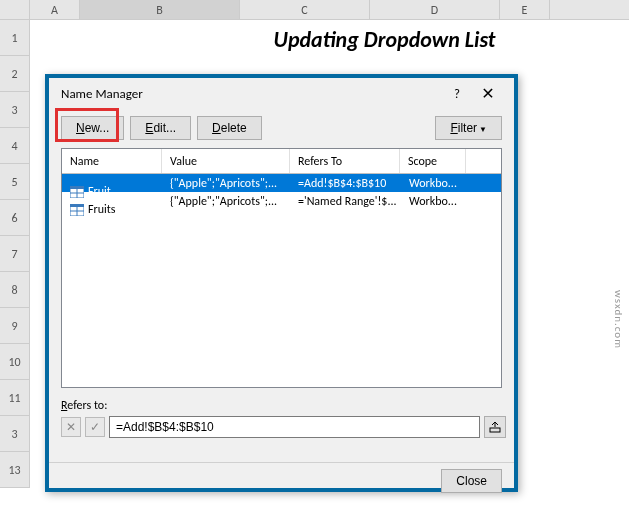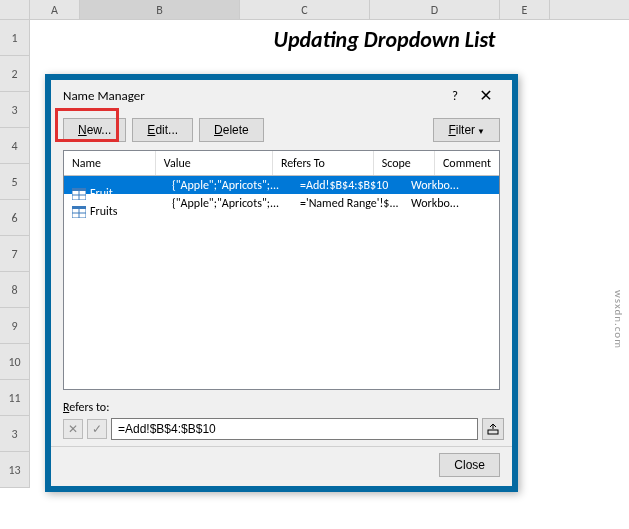--- a/index.html
+++ b/index.html
@@ -14,21 +14,21 @@
     .cA { width: 50px; } .cB { width: 160px; } .cC { width: 130px; } .cD { width: 130px; } .cE { width: 50px; }
     
     .rows { }
     .row { display: flex; height: 36px; }
     .row-h { width: 30px; text-align: center; line-height: 36px; color: #555; background: #e6e6e6; border-right: 1px solid #ccc; border-bottom: 1px solid #ccc; }
     .cell { height: 36px; }
     .cell-a { width: 599px; }
     
     .title-cell { font-family: Calibri, sans-serif; font-size: 22px; font-weight: bold; font-style: italic; text-align: center; padding: 6px 0 0 110px; width: 599px; }
     
-    .dialog { position: absolute; left: 45px; top: 74px; width: 473px; height: 418px; background: #f0f0f0; border: 6px solid #0369a1; box-shadow: 2px 2px 8px rgba(0,0,0,0.3); }
+    .dialog { position: absolute; left: 45px; top: 74px; width: 473px; height: 418px; background: #f0f0f0; border: 4px solid #0369a1; box-shadow: 2px 2px 8px rgba(0,0,0,0.3); }
     .dlg-title { height: 30px; display: flex; align-items: center; padding: 0 8px 0 12px; }
     .dlg-title-text { flex: 1; font-size: 13px; color: #000; }
     .dlg-help { width: 26px; text-align: center; font-size: 13px; color: #000; cursor: pointer; }
     .dlg-close { width: 36px; text-align: center; font-size: 16px; color: #000; cursor: pointer; }
     
     .toolbar { padding: 8px 12px; display: flex; gap: 6px; align-items: center; }
     .btn { background: #e1e1e1; border: 1px solid #adadad; padding: 4px 14px; font-size: 12px; cursor: pointer; color: #000; text-align: right; }
     .btn .u { text-decoration: underline; }
     .spacer { flex: 1; }
     .filter-arrow { font-size: 8px; margin-left: 2px; }
@@ -50,21 +50,21 @@
     .tbl-icon svg { display: block; }
     
     .refers-area { padding: 10px 8px 6px 12px; }
     .refers-label { font-size: 12px; margin-bottom: 4px; }
     .refers-label .u { text-decoration: underline; }
     .refers-row { display: flex; align-items: center; gap: 4px; }
     .xv-btn { width: 20px; height: 20px; border: 1px solid #bbb; background: #e8e8e8; display: flex; align-items: center; justify-content: center; font-size: 12px; color: #888; cursor: pointer; }
     .refers-input { flex: 1; height: 22px; border: 1px solid #7a7a7a; padding: 2px 6px; font-size: 12px; background: #fff; }
     .collapse-btn { width: 22px; height: 22px; border: 1px solid #adadad; background: #e1e1e1; display: flex; align-items: center; justify-content: center; cursor: pointer; }
     
-    .dlg-footer { padding: 6px 12px 10px 12px; display: flex; justify-content: flex-end; border-top: 1px solid #d0d0d0; margin-top: 0; }
+    .dlg-footer { padding: 6px 12px 10px 12px; display: flex; justify-content: flex-end; border-top: 1px solid #d0d0d0; margin-top: 18px; }
     
     .watermark { position: absolute; right: 4px; top: 290px; font-size: 11px; color: #999; writing-mode: vertical-rl; letter-spacing: 1px; }
   </style>
 </head>
 <body>
 
 <div class="sheet">
   <div class="col-headers">
     <div class="corner"></div>
     <div class="col-h cA">A</div>
@@ -143,21 +143,20 @@
     <div class="spacer"></div>
     <button class="btn"><span class="u">F</span>ilter<span class="filter-arrow">▼</span></button>
   </div>
 
   <div class="list-wrap">
     <div class="list-head">
       <div class="lh lh1">Name</div>
       <div class="lh lh2">Value</div>
       <div class="lh lh3">Refers To</div>
       <div class="lh lh4">Scope</div>
-      <div class="lh lh5">Comment</div>
     </div>
     <div class="list-row selected">
       <div class="lc lc1">
         <span class="tbl-icon">
             <svg width="14" height="12" viewBox="0 0 14 12">
               <rect x="0" y="0" width="14" height="12" fill="#fff" stroke="#3a7abd" stroke-width="1"></rect>
               <rect x="0" y="0" width="14" height="3" fill="#3a7abd"></rect>
               <line x1="7" y1="0" x2="7" y2="12" stroke="#3a7abd" stroke-width="1"></line>
               <line x1="0" y1="7" x2="14" y2="7" stroke="#3a7abd" stroke-width="1"></line>
             </svg>

